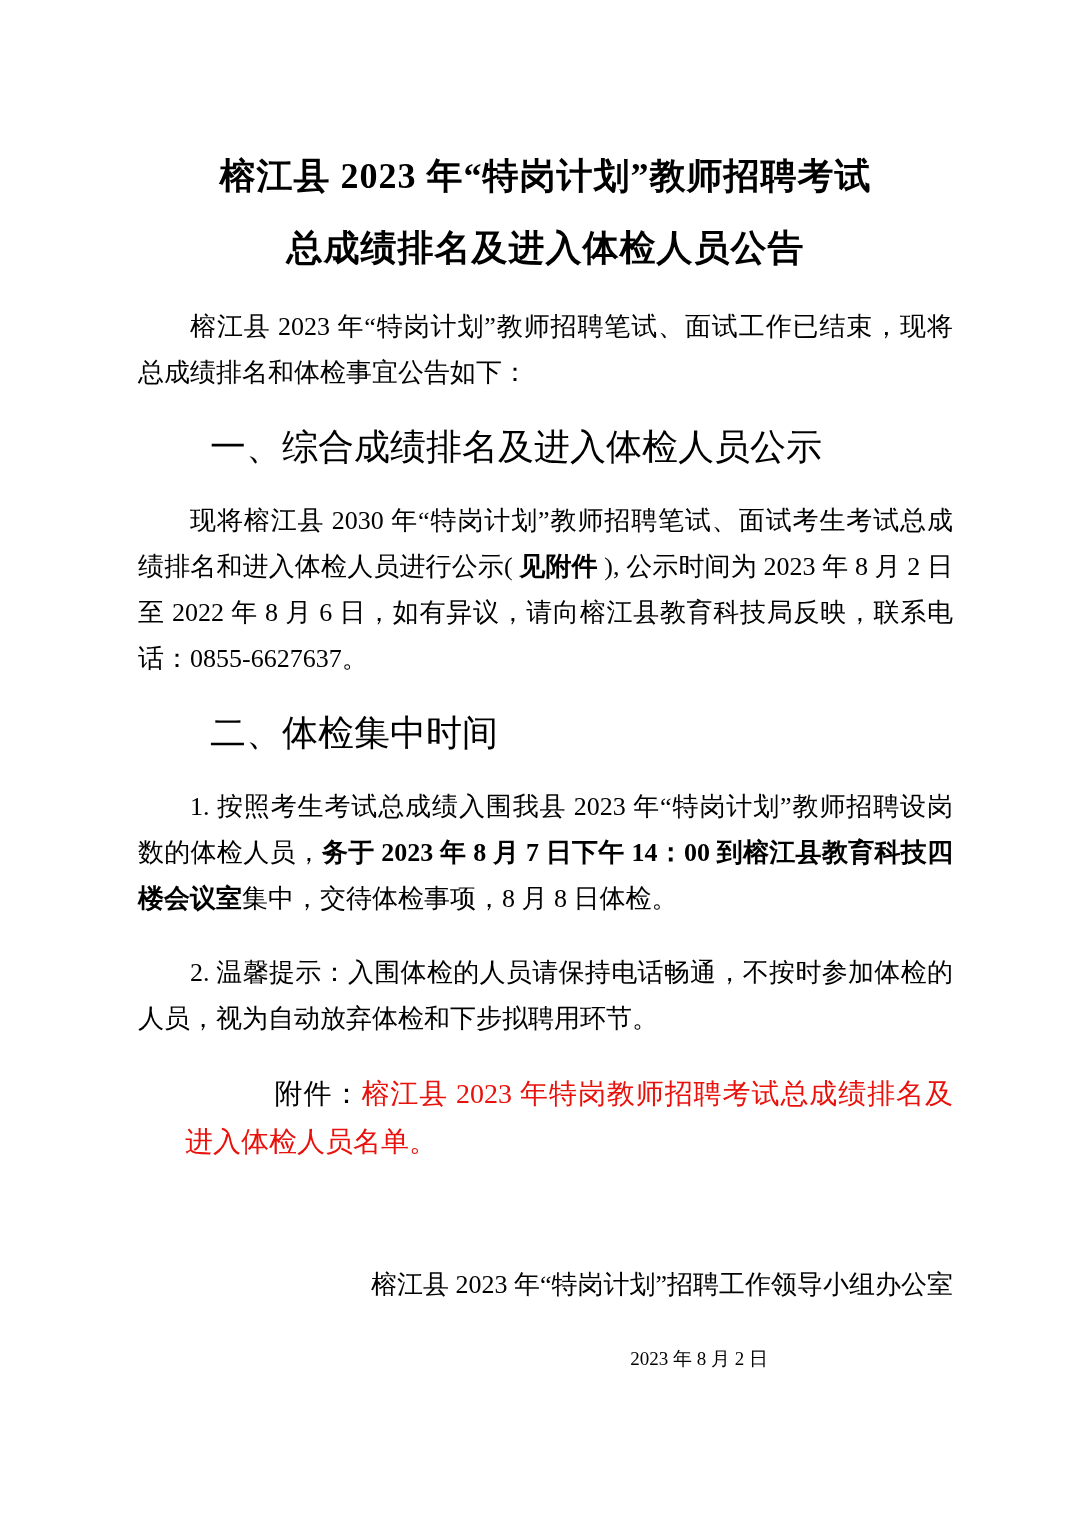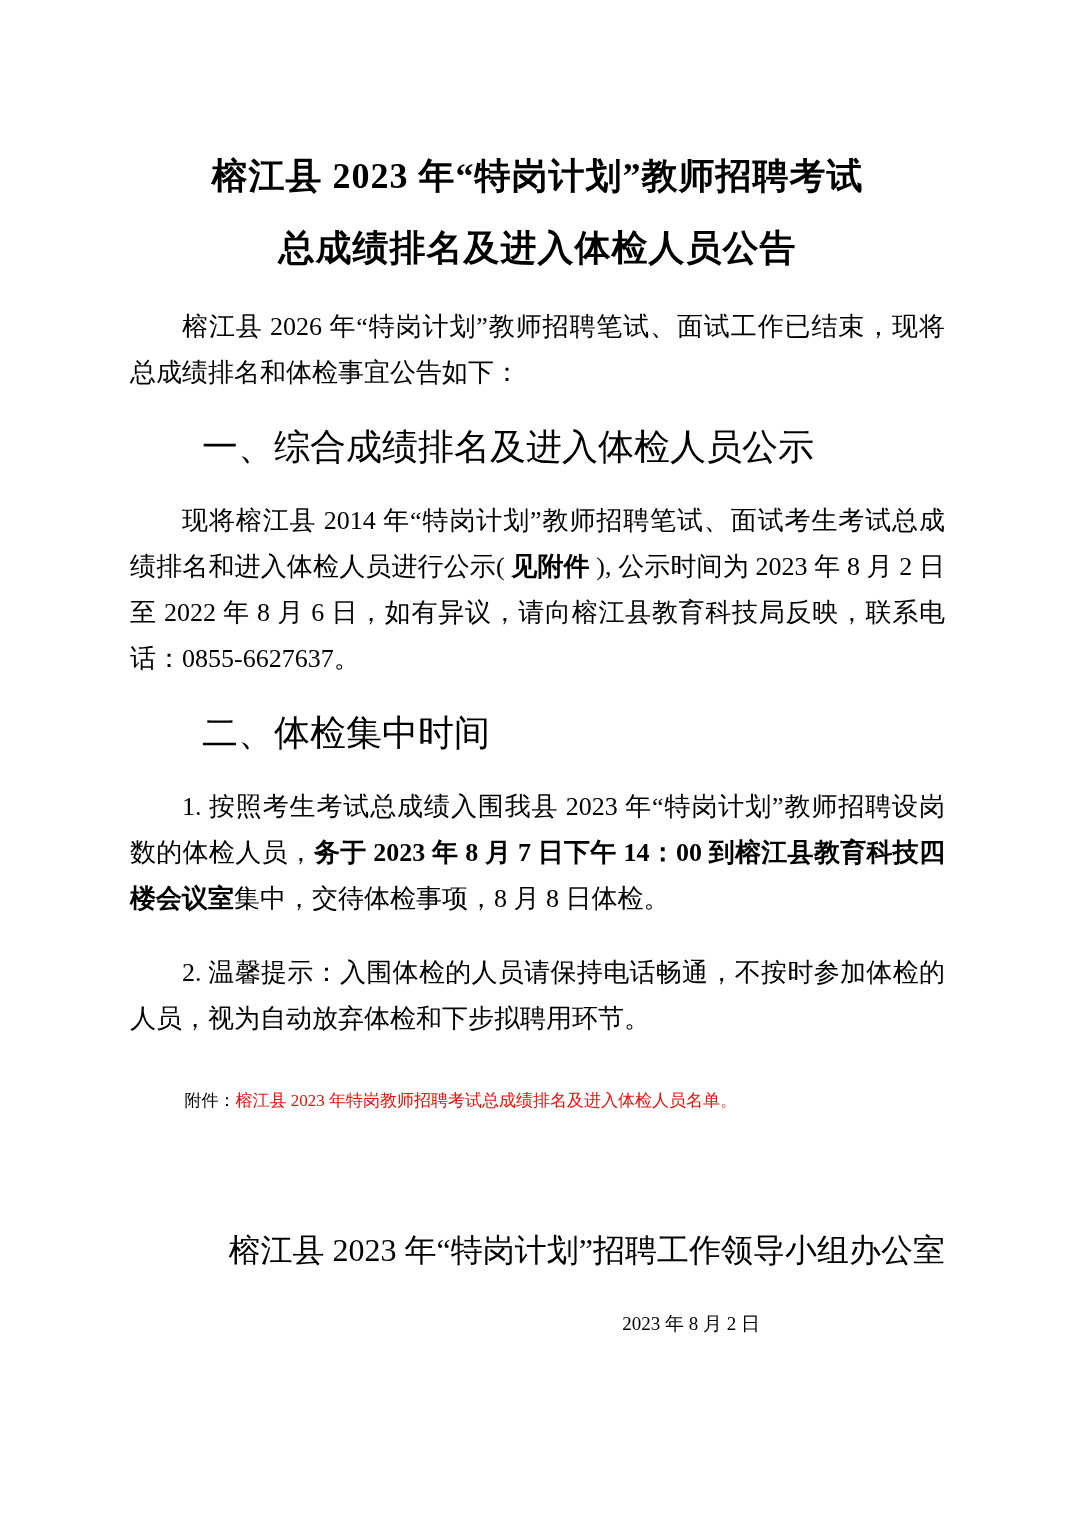--- a/index.html
+++ b/index.html
@@ -9,21 +9,21 @@
     width: 1074px;
     height: 1520px;
     margin: 0 auto;
     background: #ffffff;
     overflow: hidden;
     font-family: "Liberation Serif", "DejaVu Serif", serif;
     color: #000000;
   }
   .content {
     position: absolute;
-    left: 130px;
+    left: 138px;
     top: 140px;
     width: 815px;
   }
   .doc-title {
     text-align: center;
     font-size: 36px;
     font-weight: bold;
     line-height: 72px;
     margin-bottom: 20px;
     letter-spacing: 1px;
@@ -35,31 +35,32 @@
     text-indent: 2em;
     margin-bottom: 28px;
   }
   .heading {
     font-size: 36px;
     line-height: 46px;
     text-indent: 2em;
     margin-bottom: 28px;
   }
   .attachment-para {
-    font-size: 17px;
-    line-height: 61px;
+    font-size: 28px;
+    line-height: 48px;
     text-align: justify;
     text-indent: 3.2em;
     margin-bottom: 28px;
+    margin-left: 47px;
   }
   .bold-seg { font-weight: bold; }
   .red-seg { color: #e8110b; }
   .sig-block { margin-top: 96px; }
   .sig-line {
-    font-size: 32px;
+    font-size: 26px;
     line-height: 46px;
     text-align: right;
     margin-bottom: 28px;
     margin-top: 48px;
   }
   .date-line {
     font-size: 19px;
     line-height: 46px;
     text-align: right;
     padding-right: 185px;
@@ -69,25 +70,25 @@
 <body>
 
 <div class="page">
   <div class="content">
 
     <div class="doc-title">
       <div>榕江县 2023 年“特岗计划”教师招聘考试</div>
       <div>总成绩排名及进入体检人员公告</div>
     </div>
 
-    <p class="para">榕江县 2026 年“特岗计划”教师招聘笔试、面试工作已结束，现将总成绩排名和体检事宜公告如下：</p>
+    <p class="para">榕江县 2023 年“特岗计划”教师招聘笔试、面试工作已结束，现将总成绩排名和体检事宜公告如下：</p>
 
     <p class="heading">一、综合成绩排名及进入体检人员公示</p>
 
-    <p class="para"><span>现将榕江县 2014 年“特岗计划”教师招聘笔试、面试考生考试总成绩排名和进入体检人员进行公示( </span><span class="bold-seg">见附件</span><span> ), 公示时间为 2023 年 8 月 2 日至 2022 年 8 月 6 日，如有异议，请向榕江县教育科技局反映，联系电话：0855-6627637。</span></p>
+    <p class="para"><span>现将榕江县 2030 年“特岗计划”教师招聘笔试、面试考生考试总成绩排名和进入体检人员进行公示( </span><span class="bold-seg">见附件</span><span> ), 公示时间为 2023 年 8 月 2 日至 2022 年 8 月 6 日，如有异议，请向榕江县教育科技局反映，联系电话：0855-6627637。</span></p>
 
     <p class="heading">二、体检集中时间</p>
 
     <p class="para"><span>1. 按照考生考试总成绩入围我县 2023 年“特岗计划”教师招聘设岗数的体检人员，</span><span class="bold-seg">务于 2023 年 8 月 7 日下午 14：00 到榕江县教育科技四楼会议室</span><span>集中，交待体检事项，8 月 8 日体检。</span></p>
 
     <p class="para">2. 温馨提示：入围体检的人员请保持电话畅通，不按时参加体检的人员，视为自动放弃体检和下步拟聘用环节。</p>
 
     <p class="attachment-para"><span>附件：</span><span class="red-seg">榕江县 2023 年特岗教师招聘考试总成绩排名及进入体检人员名单。</span></p>
 
     <div class="sig-block">

